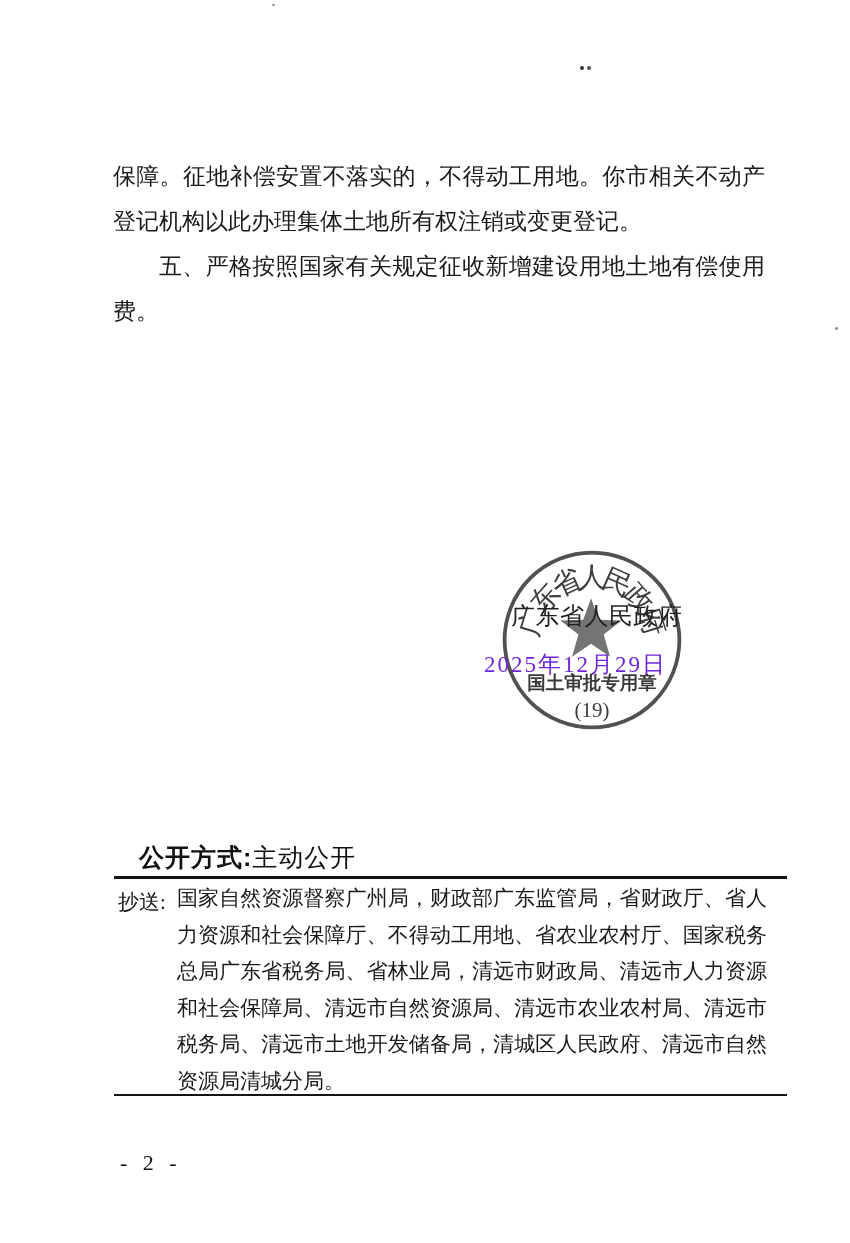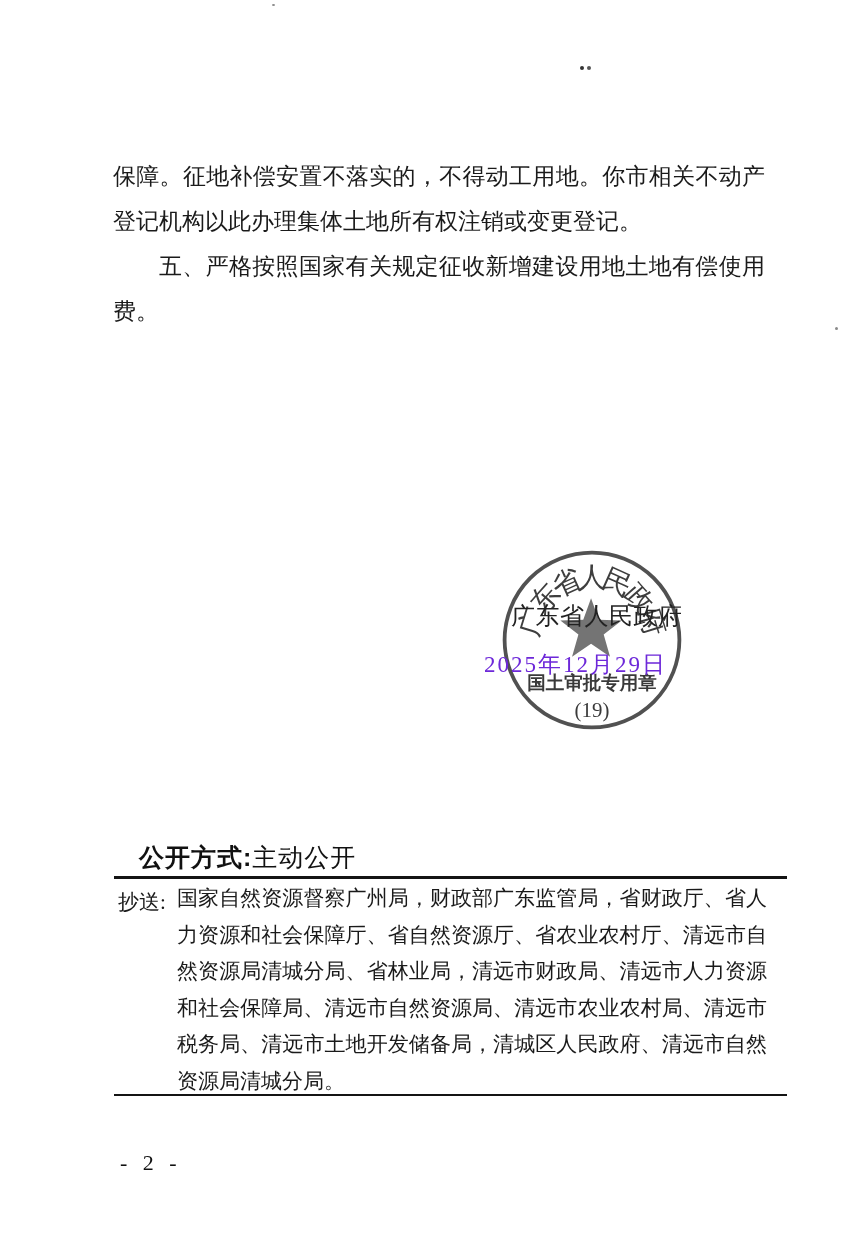--- a/index.html
+++ b/index.html
@@ -150,21 +150,21 @@
   <div class="authority-line">广东省人民政府</div>
   <div class="date-line">2025年12月29日</div>
 
   <div class="disclosure">
     <span class="lbl">公开方式:</span><span class="val">主动公开</span>
   </div>
 
   <div class="rule thick"></div>
 
   <div class="cc-label">抄送:</div>
-  <div class="cc-text">国家自然资源督察广州局，财政部广东监管局，省财政厅、省人力资源和社会保障厅、省自然资源厅、省农业农村厅、清远市自然资源局清城分局、省林业局，清远市财政局、清远市人力资源和社会保障局、清远市自然资源局、清远市农业农村局、清远市税务局、清远市土地开发储备局，清城区人民政府、清远市自然资源局清城分局。</div>
+  <div class="cc-text">国家自然资源督察广州局，财政部广东监管局，省财政厅、省人力资源和社会保障厅、不得动工用地、省农业农村厅、国家税务总局广东省税务局、省林业局，清远市财政局、清远市人力资源和社会保障局、清远市自然资源局、清远市农业农村局、清远市税务局、清远市土地开发储备局，清城区人民政府、清远市自然资源局清城分局。</div>
 
   <div class="rule thin"></div>
 
   <div class="page-number">- 2 -</div>
 
   <div class="speck s1"></div>
   <div class="speck s2"></div>
   <div class="speck s3"></div>
   <div class="speck s4"></div>
 

